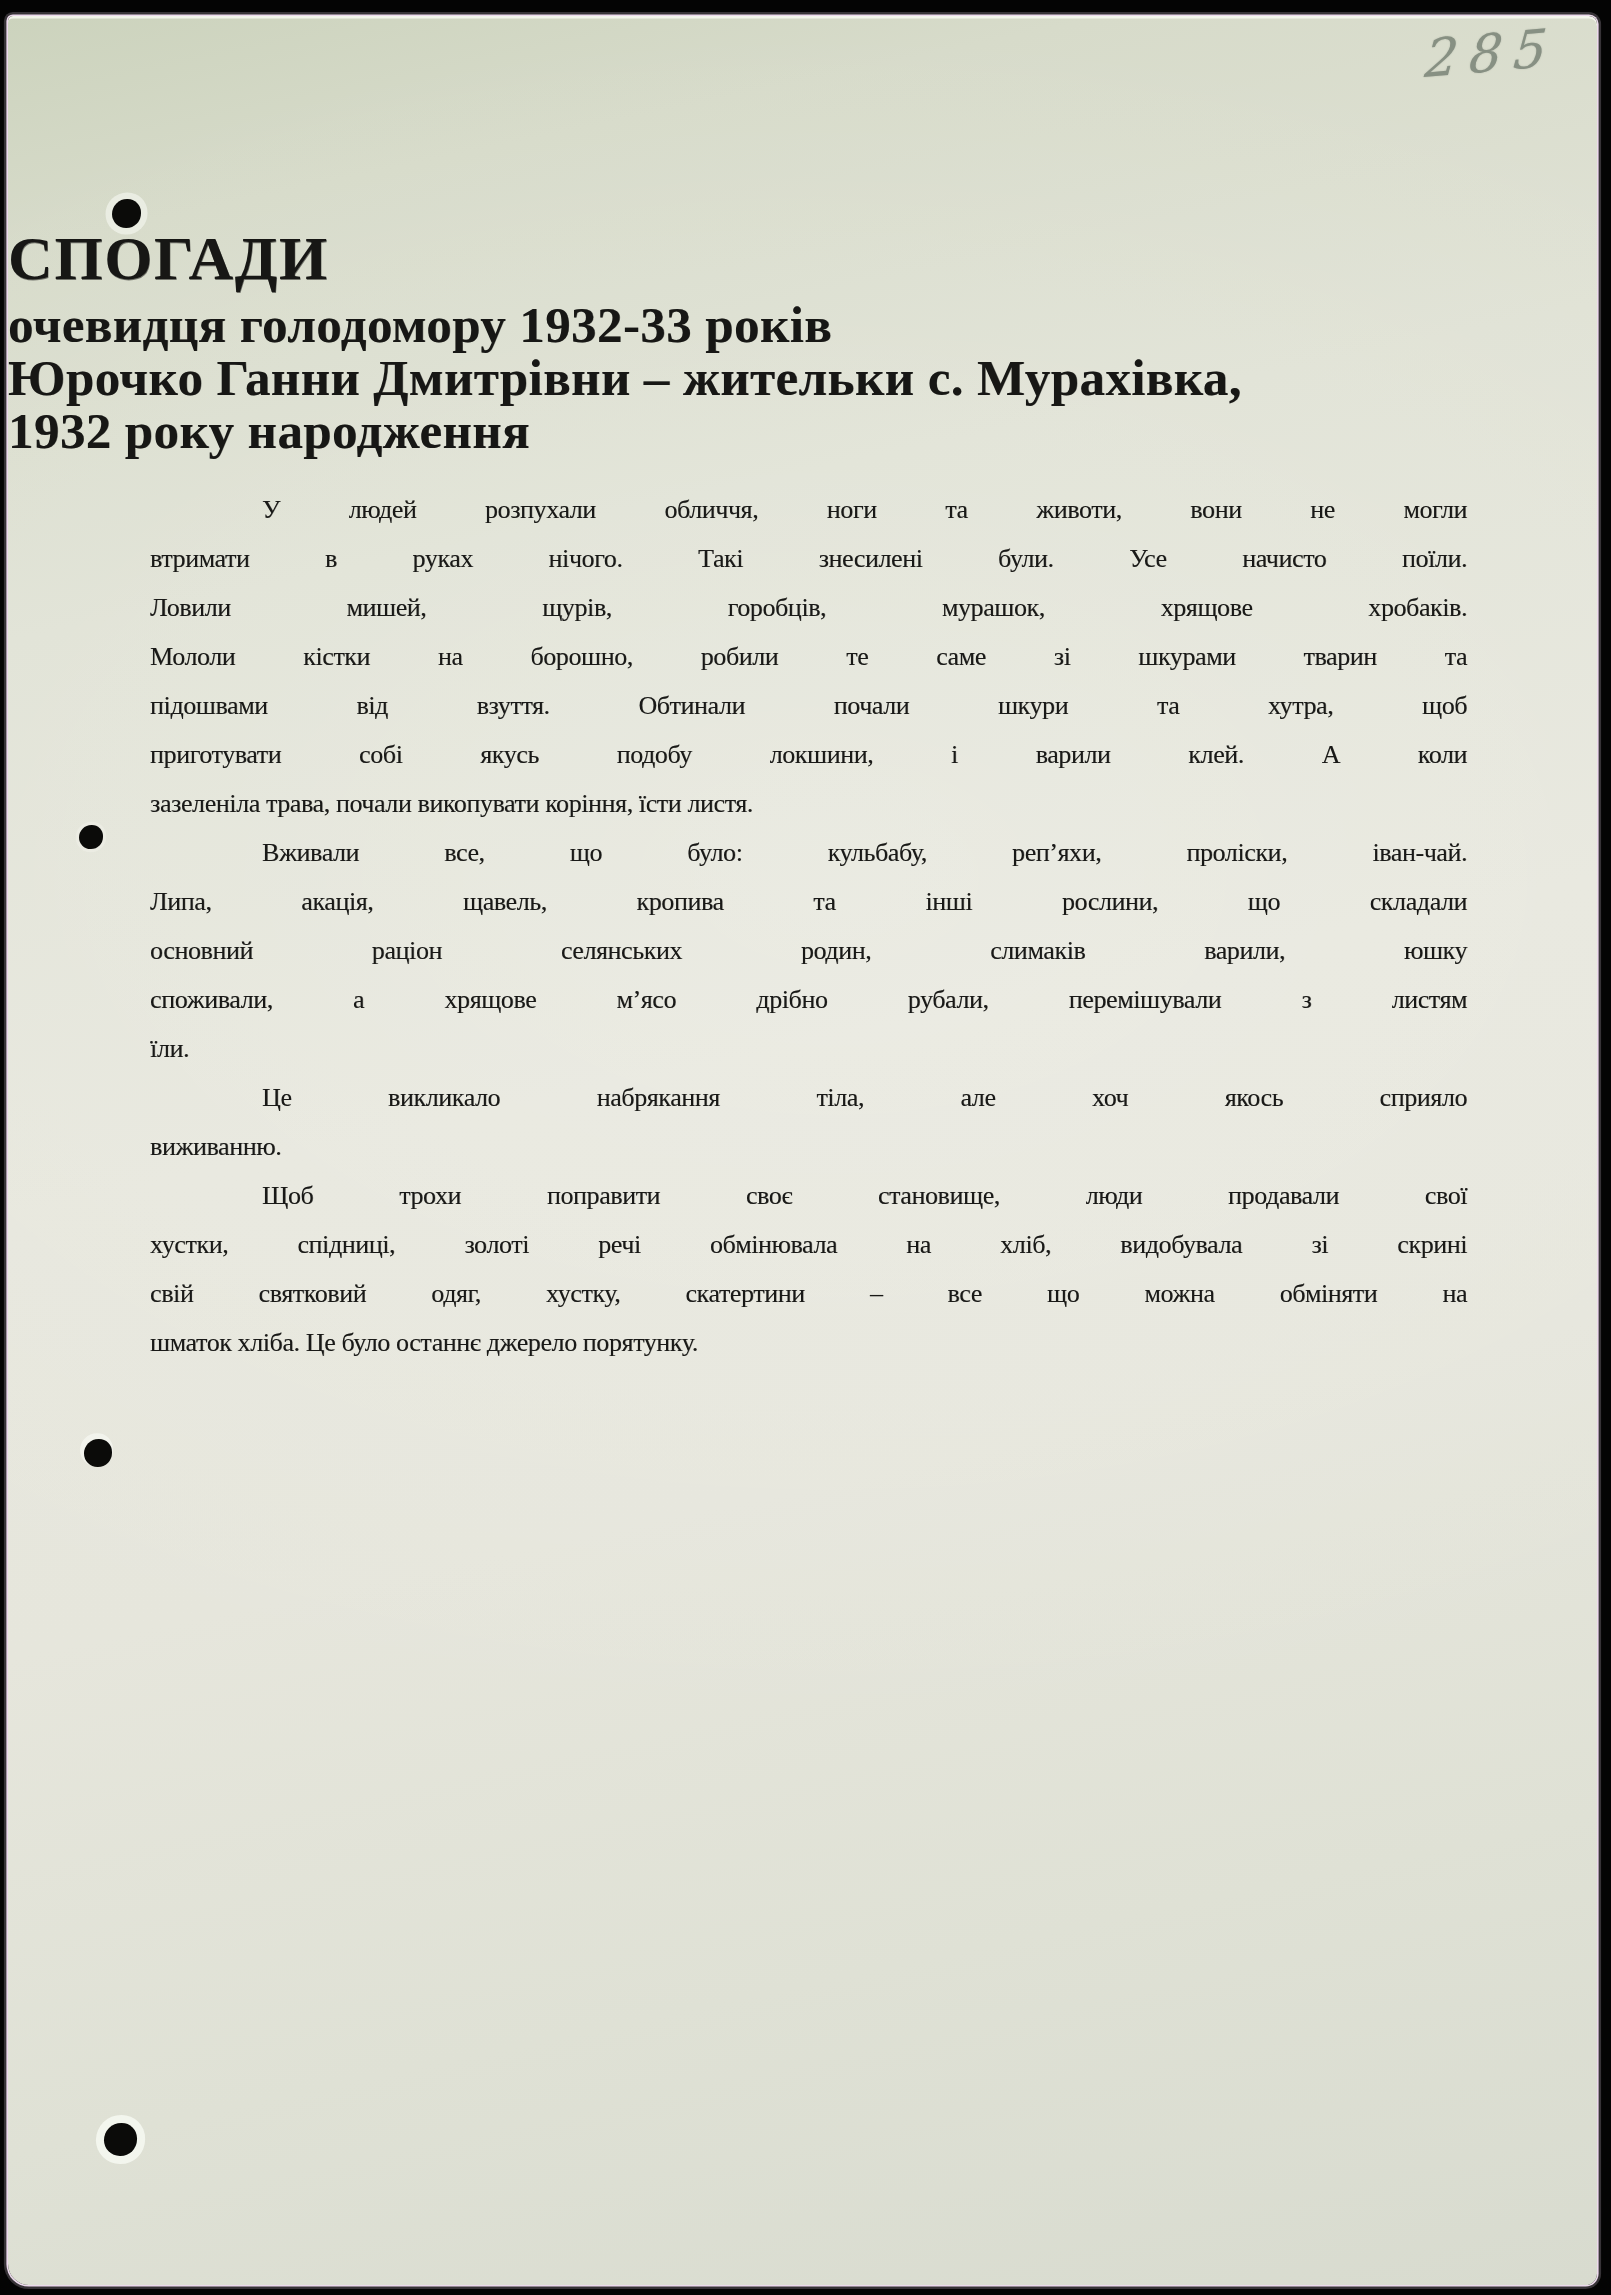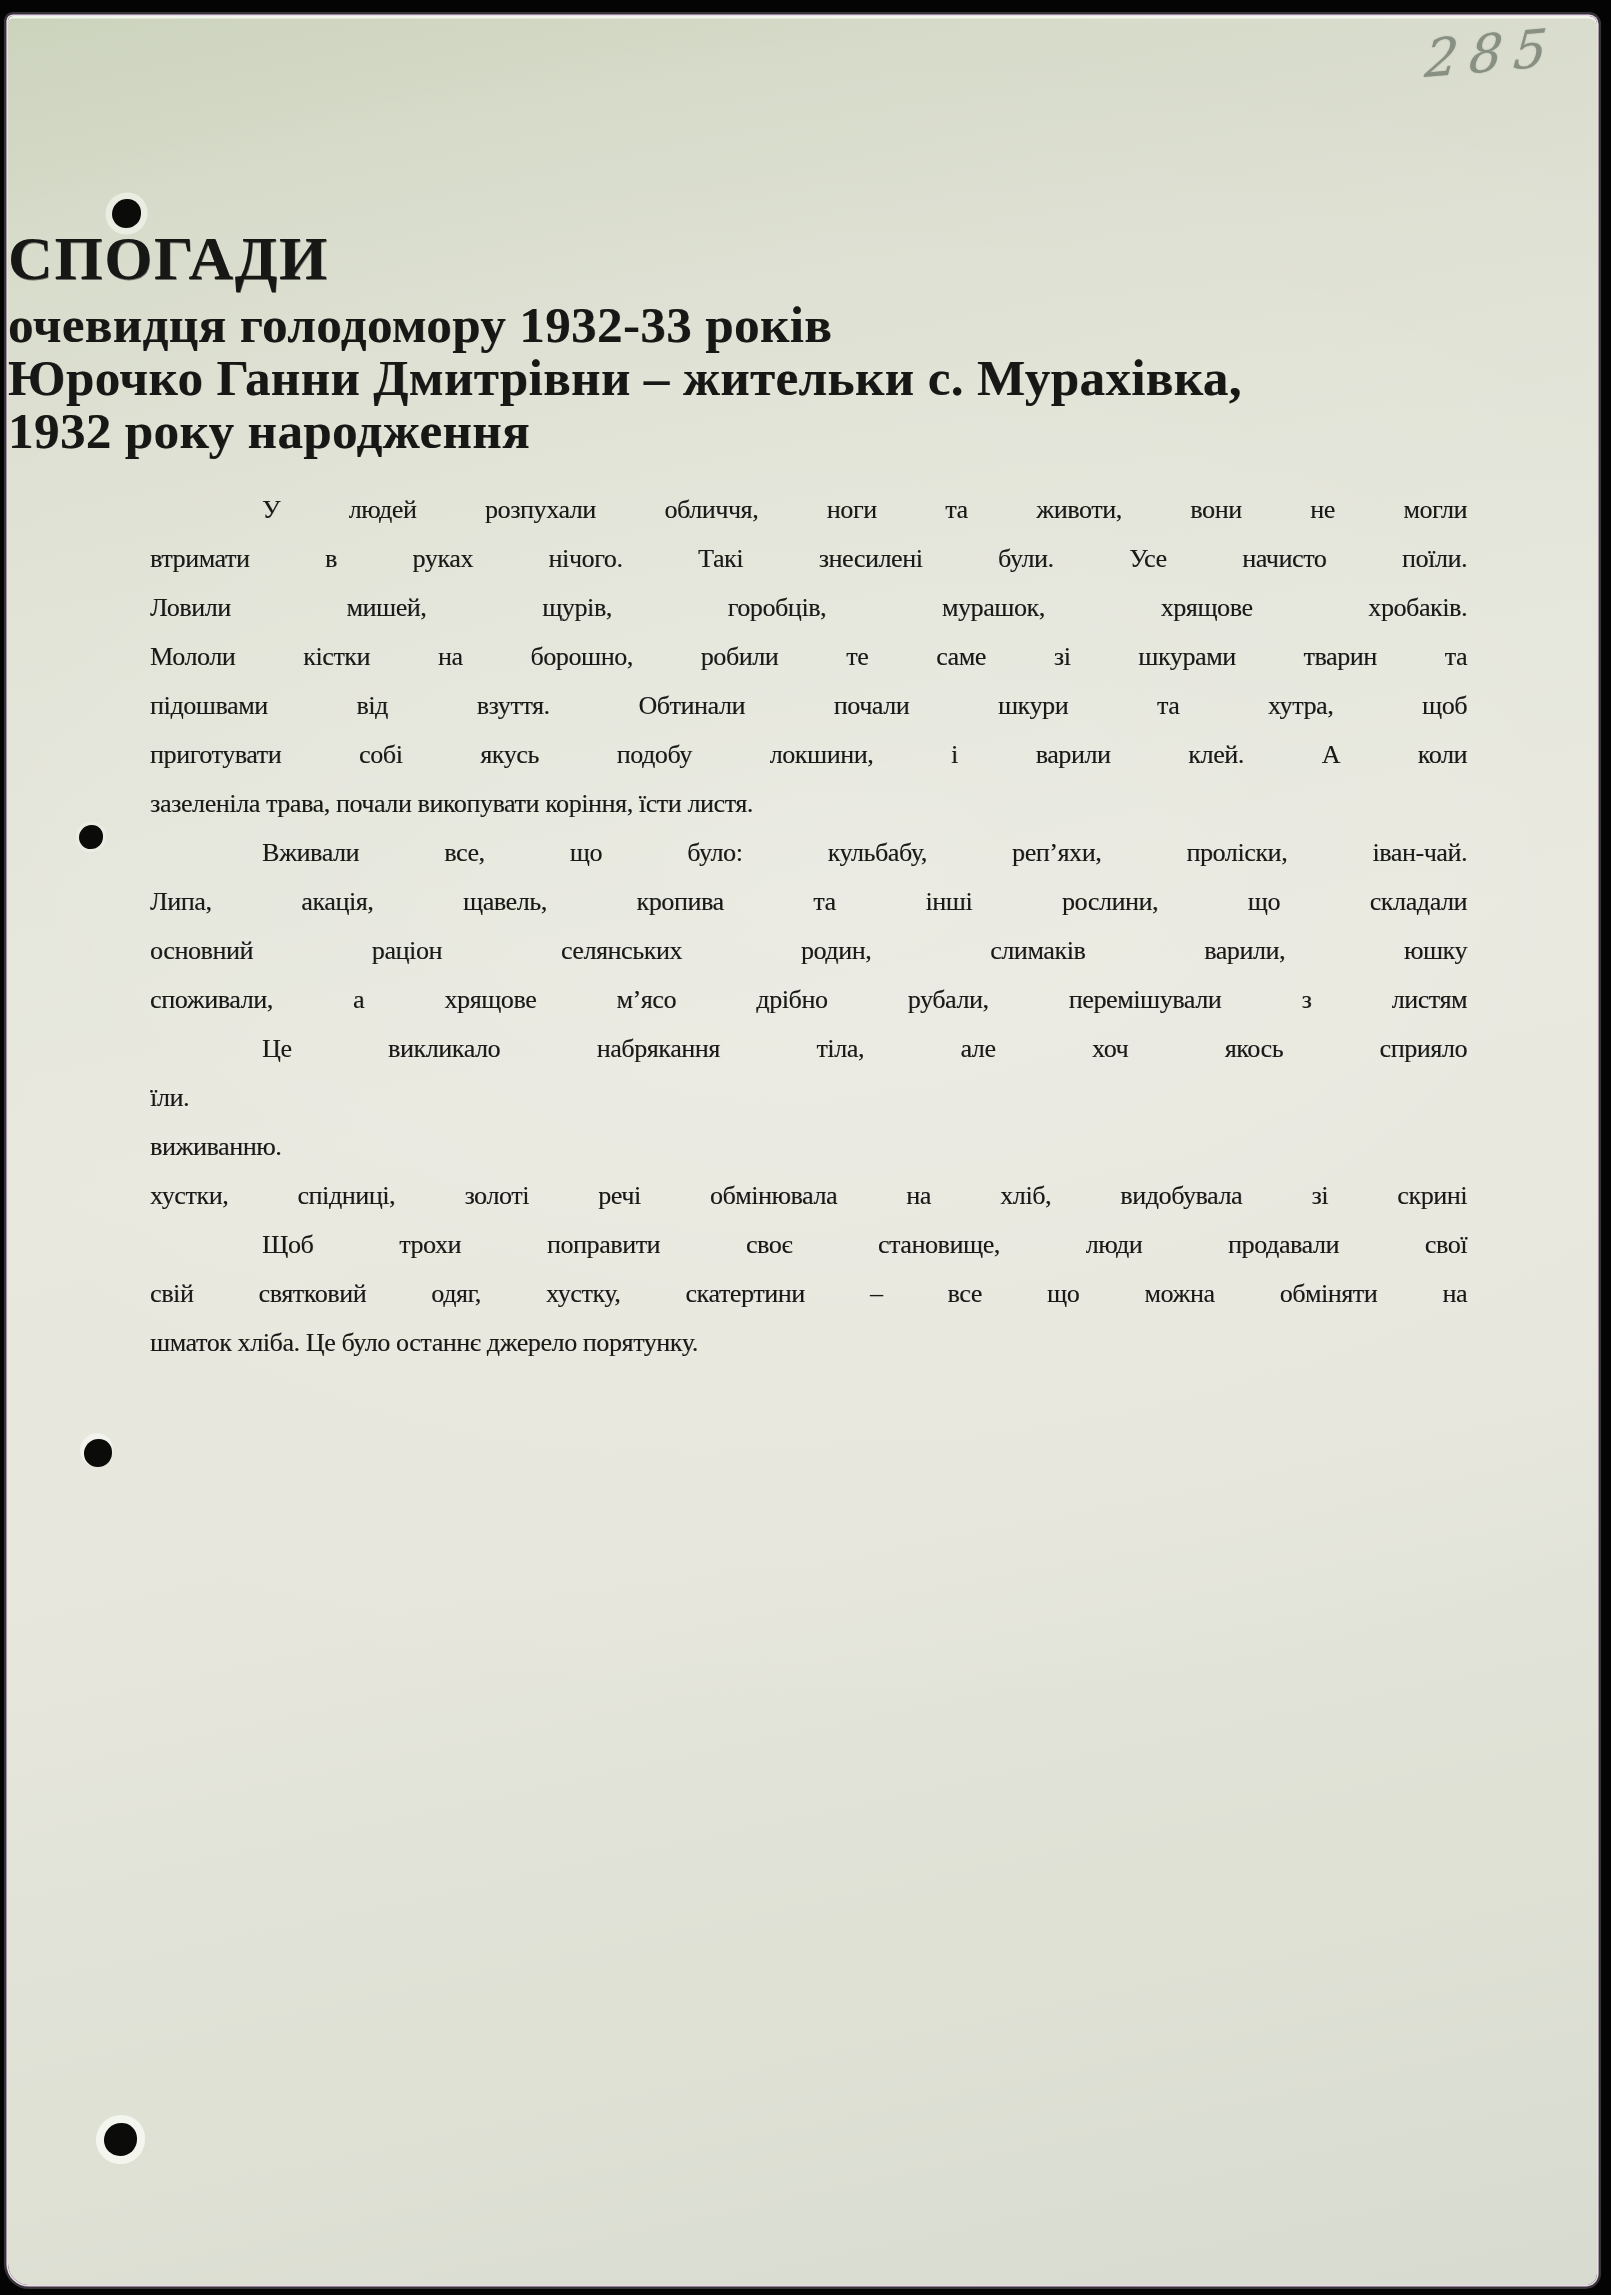--- a/index.html
+++ b/index.html
@@ -132,25 +132,25 @@
         <div class="line">втримати в руках нічого. Такі знесилені були. Усе начисто поїли.</div>
         <div class="line">Ловили мишей, щурів, горобців, мурашок, хрящове хробаків.</div>
         <div class="line">Мололи кістки на борошно, робили те саме зі шкурами тварин та</div>
         <div class="line">підошвами від взуття. Обтинали почали шкури та хутра, щоб</div>
         <div class="line">приготувати собі якусь подобу локшини, і варили клей. А коли</div>
         <div class="line para-last">зазеленіла трава, почали викопувати коріння, їсти листя.</div>
         <div class="line para-first">Вживали все, що було: кульбабу, реп’яхи, проліски, іван-чай.</div>
         <div class="line">Липа, акація, щавель, кропива та інші рослини, що складали</div>
         <div class="line">основний раціон селянських родин, слимаків варили, юшку</div>
         <div class="line">споживали, а хрящове м’ясо дрібно рубали, перемішували з листям</div>
+        <div class="line para-last">їли.</div>
         <div class="line para-first">Це викликало набрякання тіла, але хоч якось сприяло</div>
-        <div class="line para-last">їли.</div>
         <div class="line para-last">виживанню.</div>
+        <div class="line para-first">Щоб трохи поправити своє становище, люди продавали свої</div>
         <div class="line">хустки, спідниці, золоті речі обмінювала на хліб, видобувала зі скрині</div>
-        <div class="line para-first">Щоб трохи поправити своє становище, люди продавали свої</div>
         <div class="line">свій святковий одяг, хустку, скатертини – все що можна обміняти на</div>
         <div class="line para-last">шматок хліба. Це було останнє джерело порятунку.</div>
       </div>
 
   </div>
 
   <div class="hole hole-1"></div>
   <div class="hole hole-2"></div>
   <div class="hole hole-3"></div>
   <div class="hole hole-4"></div>

